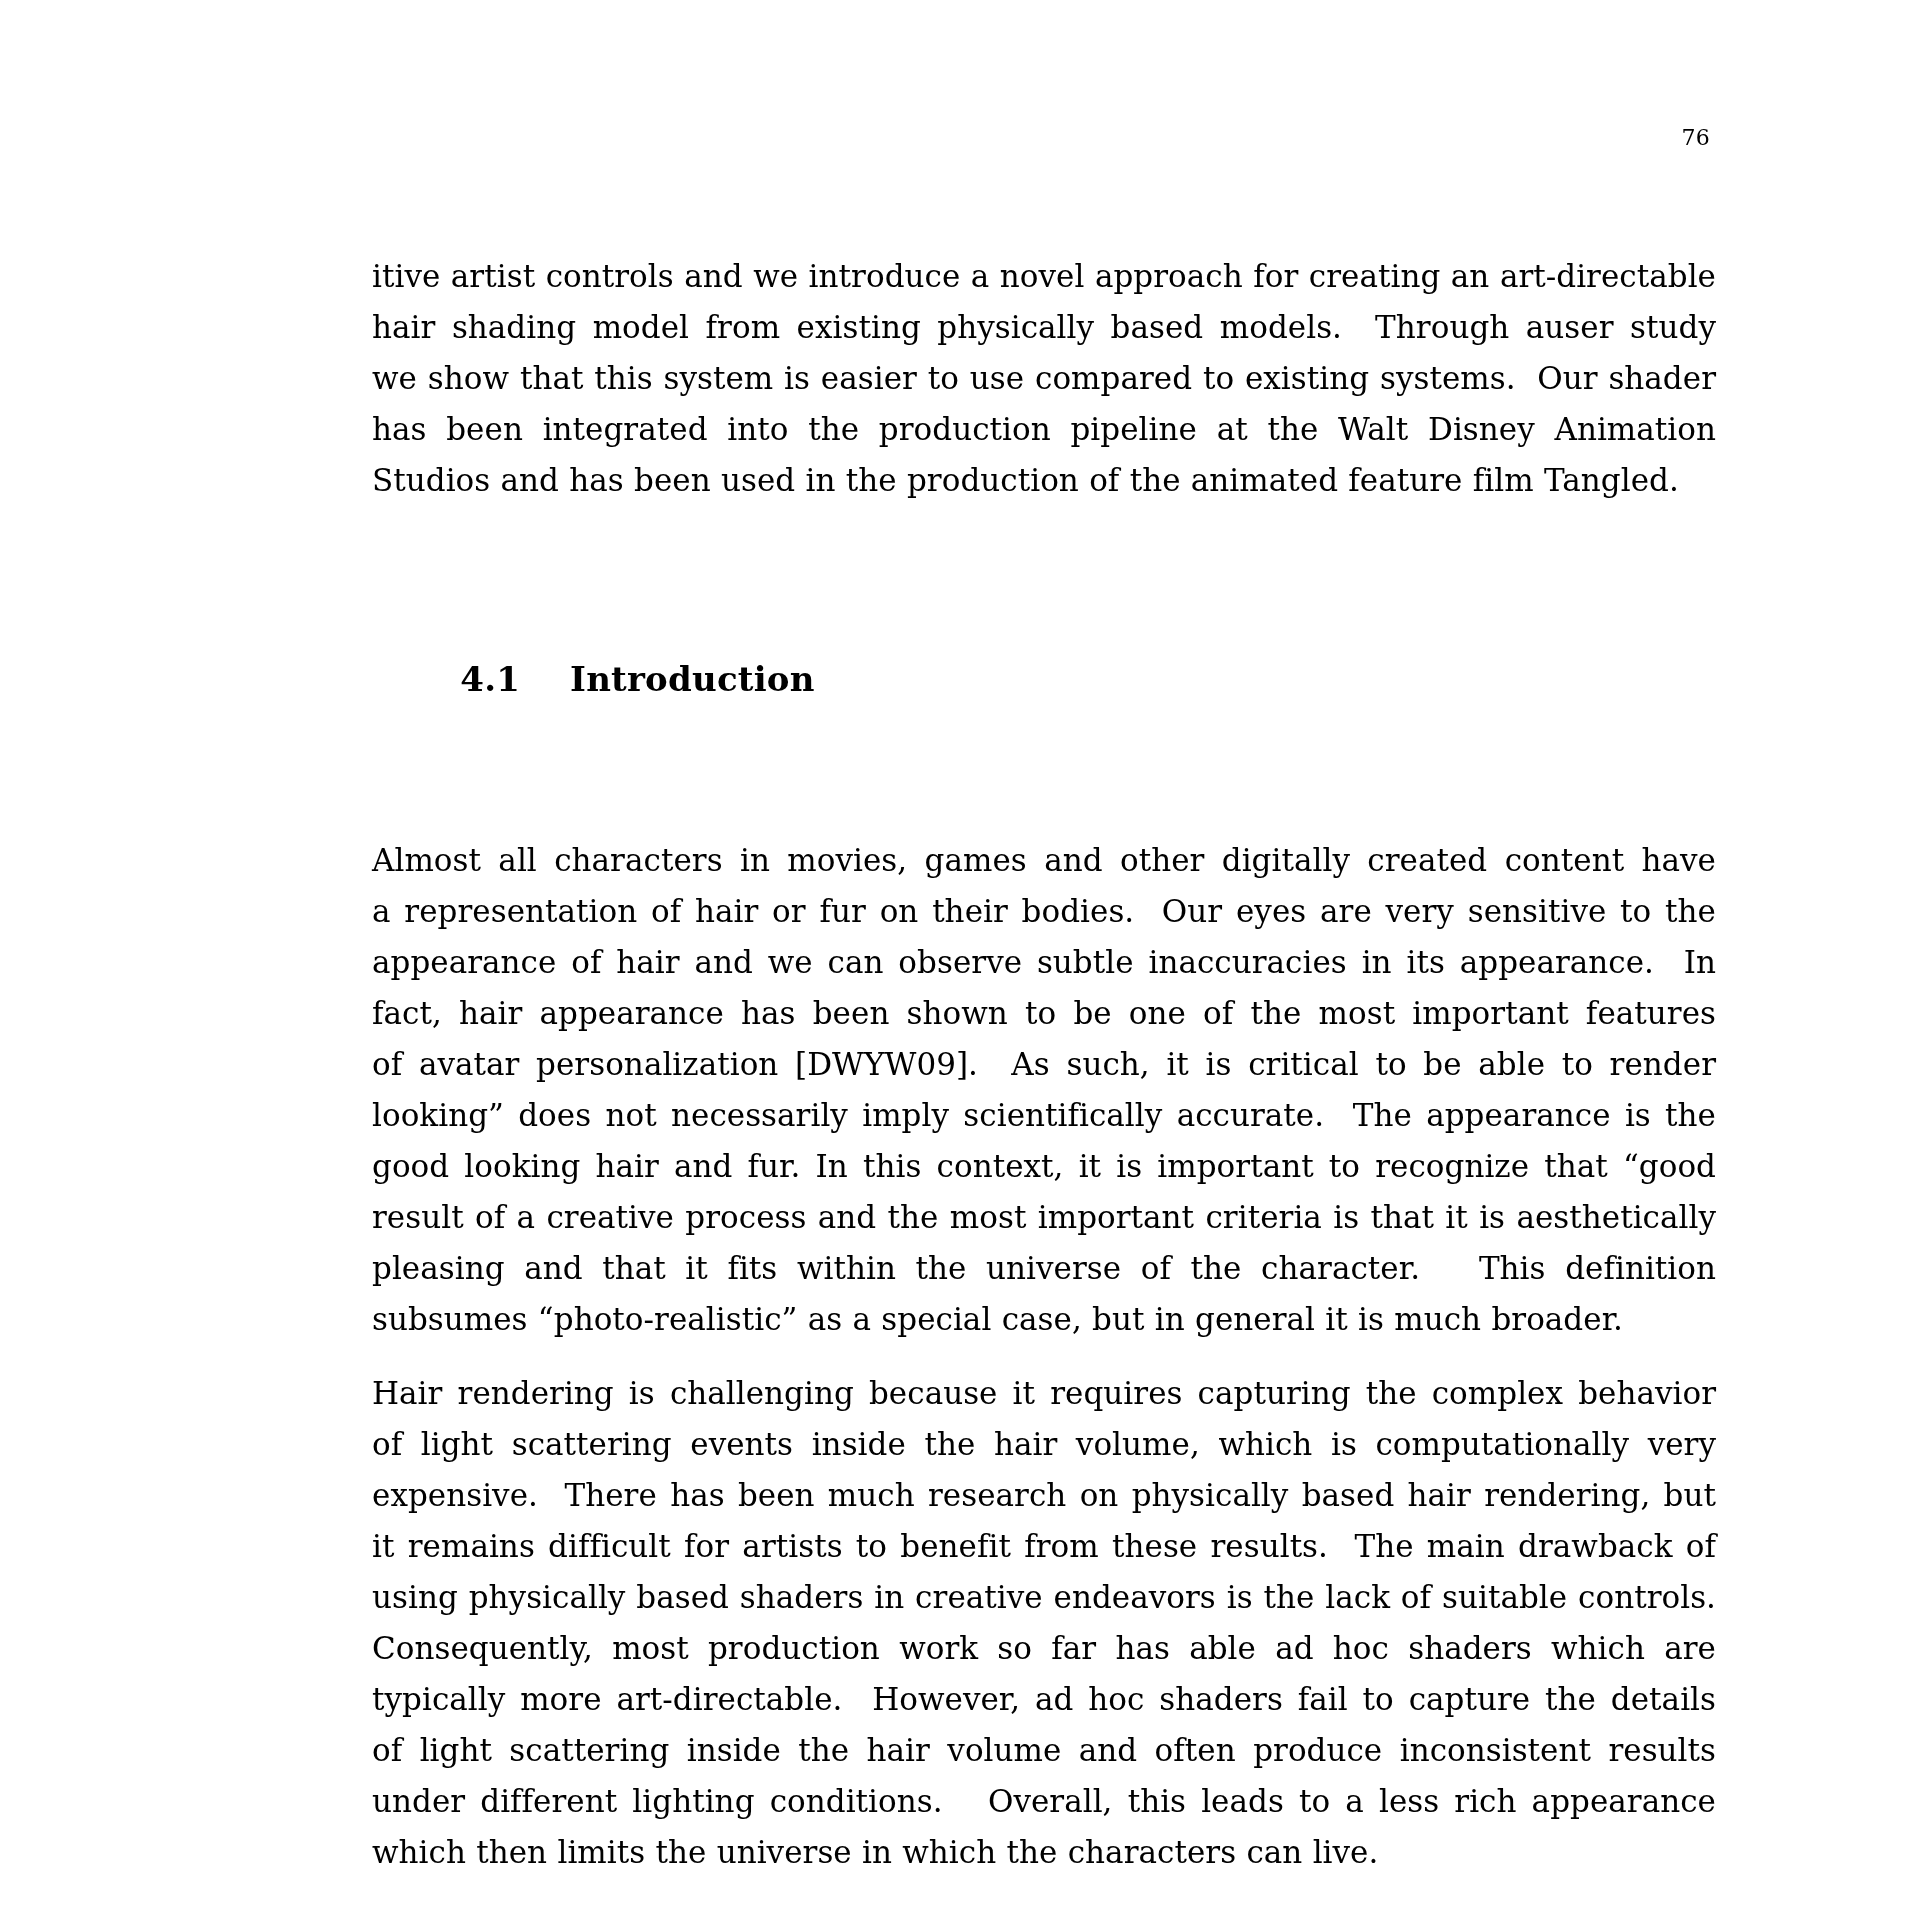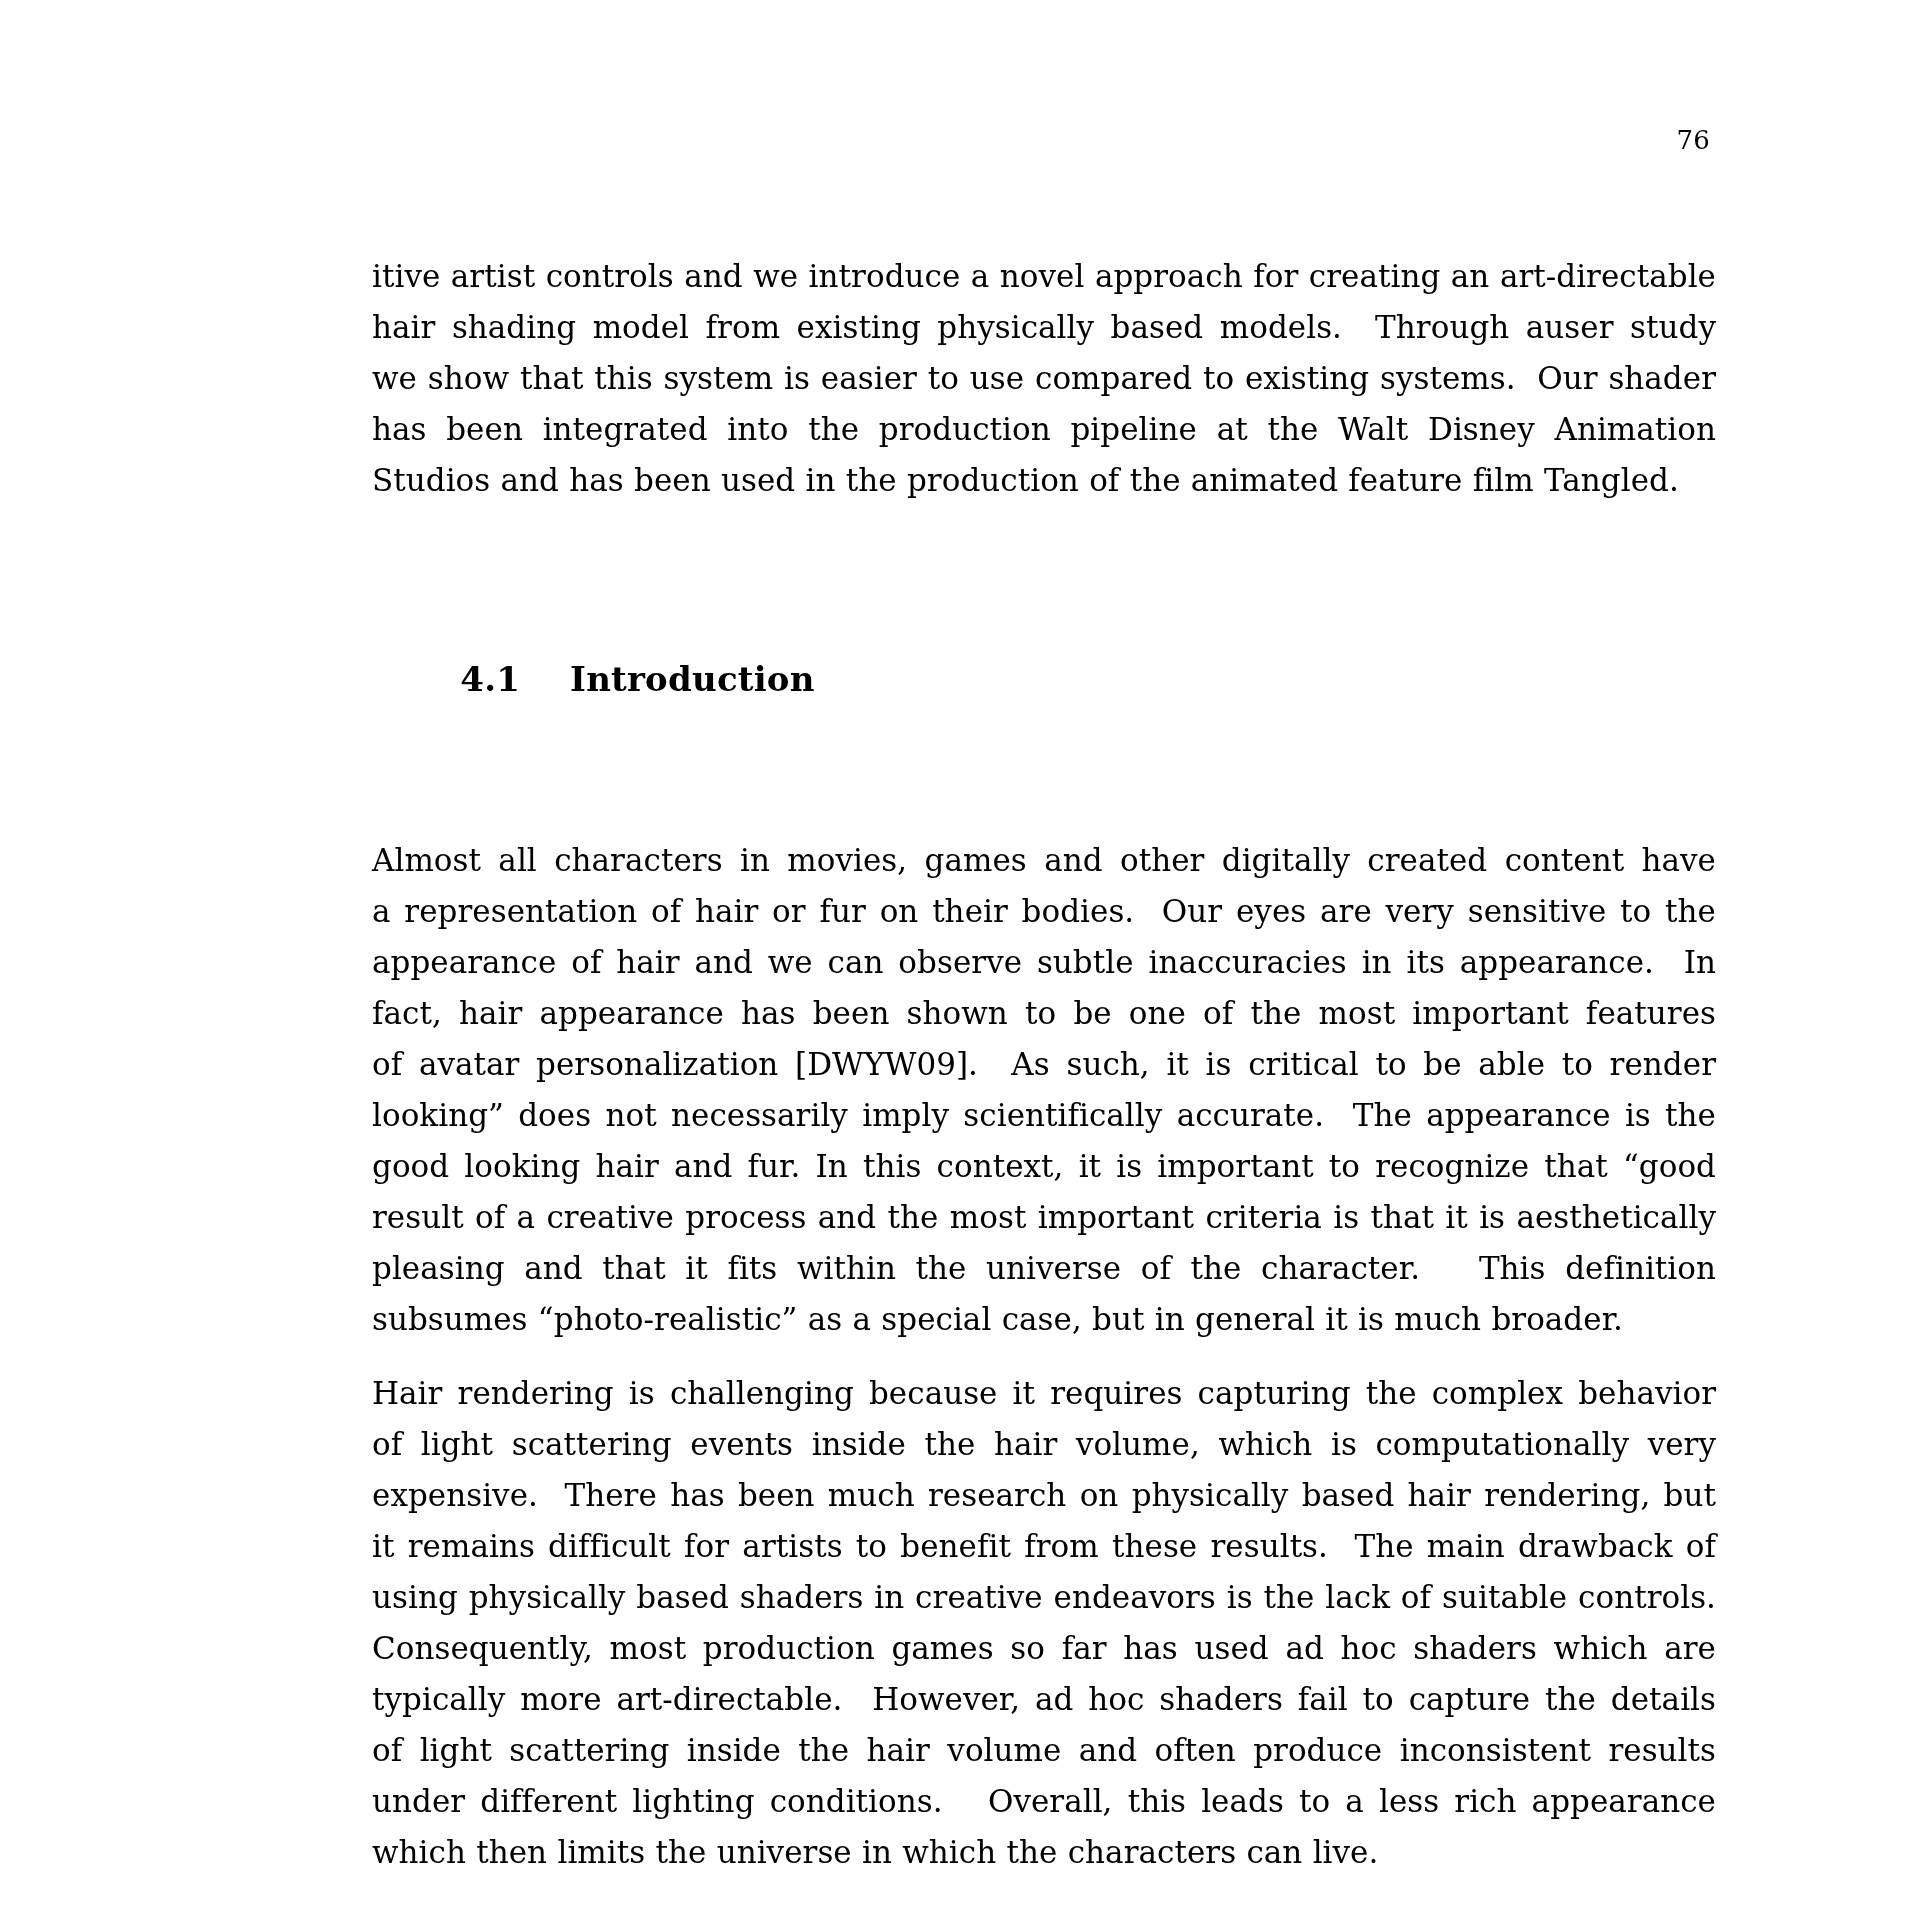--- a/index.html
+++ b/index.html
@@ -21,21 +21,21 @@
     overflow: hidden;
   }
 
   
   .folio-row {
     position: absolute;
     top: 127px;
     left: 0;
     width: 1710px;
     text-align: right;
-    font-size: 26px;
+    font-size: 22px;
     line-height: 1;
     letter-spacing: 0.2px;
   }
 
   
   .textblock {
     position: absolute;
     top: 243px;
     left: 364px;
     width: 1360px;
@@ -121,21 +121,21 @@
           <span class="jline">result of a creative process and the most important criteria is that it is aesthetically</span>
           <span class="jline">pleasing and that it fits within the universe of the character.   This definition</span>
           <span class="jline last">subsumes “photo-realistic” as a special case, but in general it is much broader.</span>
         </p>
         <p class="body para-gap">
           <span class="jline">Hair rendering is challenging because it requires capturing the complex behavior</span>
           <span class="jline">of light scattering events inside the hair volume, which is computationally very</span>
           <span class="jline">expensive.  There has been much research on physically based hair rendering, but</span>
           <span class="jline">it remains difficult for artists to benefit from these results.  The main drawback of</span>
           <span class="jline">using physically based shaders in creative endeavors is the lack of suitable controls.</span>
-          <span class="jline">Consequently, most production games so far has used ad hoc shaders which are</span>
+          <span class="jline">Consequently, most production work so far has able ad hoc shaders which are</span>
           <span class="jline">typically more art-directable.  However, ad hoc shaders fail to capture the details</span>
           <span class="jline">of light scattering inside the hair volume and often produce inconsistent results</span>
           <span class="jline">under different lighting conditions.   Overall, this leads to a less rich appearance</span>
           <span class="jline last">which then limits the universe in which the characters can live.</span>
         </p>
       </div>
 
   </div>
 
 </div>

